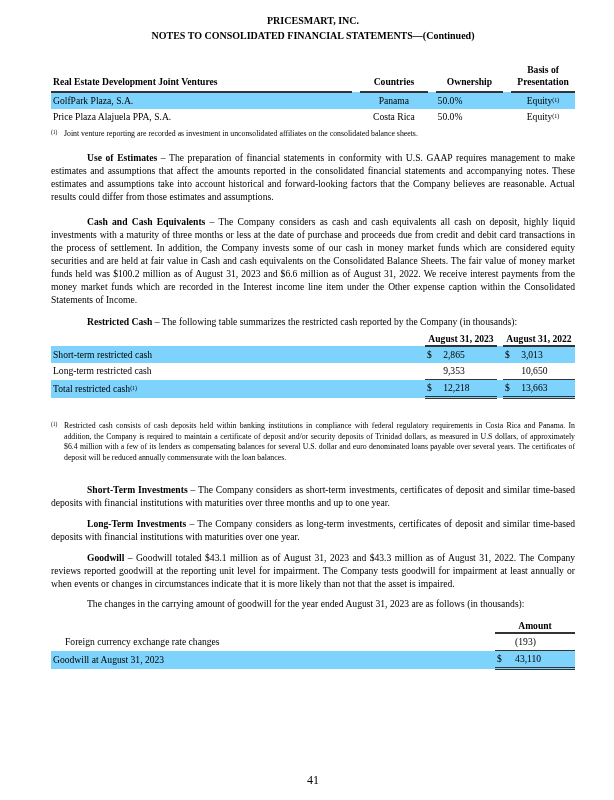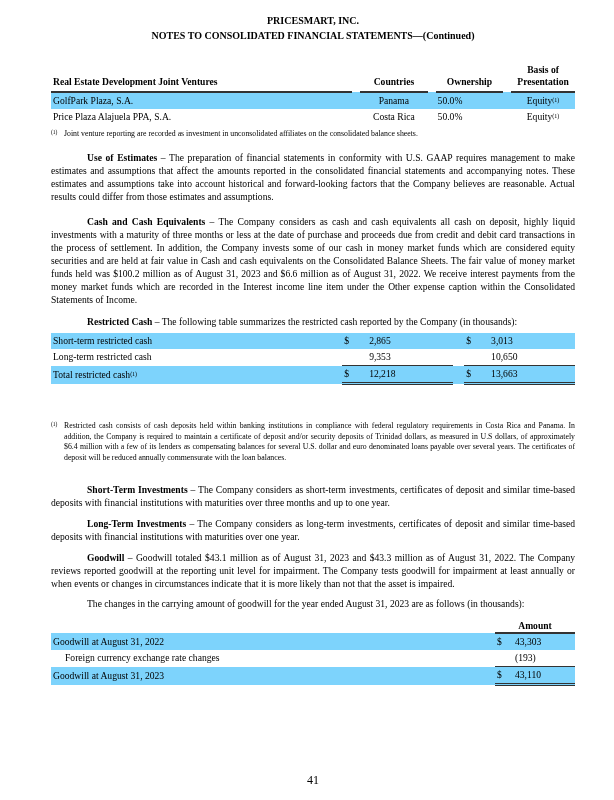--- a/index.html
+++ b/index.html
@@ -85,20 +85,26 @@
   </div>
 
   <p class="para" style="top:151px;"><b>Use of Estimates</b><span> – The preparation of financial statements in conformity with U.S. GAAP requires management to make estimates and assumptions that affect the amounts reported in the consolidated financial statements and accompanying notes. These estimates and assumptions take into account historical and forward-looking factors that the Company believes are reasonable. Actual results could differ from those estimates and assumptions.</span></p>
 
   <p class="para" style="top:215px;"><b>Cash and Cash Equivalents</b><span> – The Company considers as cash and cash equivalents all cash on deposit, highly liquid investments with a maturity of three months or less at the date of purchase and proceeds due from credit and debit card transactions in the process of settlement. In addition, the Company invests some of our cash in money market funds which are considered equity securities and are held at fair value in Cash and cash equivalents on the Consolidated Balance Sheets. The fair value of money market funds held was $100.2 million as of August 31, 2023 and $6.6 million as of August 31, 2022. We receive interest payments from the money market funds which are recorded in the Interest income line item under the Other expense caption within the Consolidated Statements of Income.</span></p>
 
   <p class="para" style="top:315px;"><b>Restricted Cash</b><span> – The following table summarizes the restricted cash reported by the Company (in thousands):</span></p>
 
   <table class="rc">
     <tbody>
+        <tr>
+      <th style="width:370px;"></th>
+      <th class="ctr uline" colspan="2" style="white-space:normal; width:60px;">August 31, 2023</th>
+      <th class="gap" style="width:2px;"></th>
+      <th class="ctr uline" colspan="2" style="white-space:normal; width:60px;">August 31, 2022</th>
+    </tr>
     <tr class="hl">
       <td>Short-term restricted cash</td>
       <td>$</td>
       <td class="num">2,865</td>
       <td></td>
       <td>$</td>
       <td class="num">3,013</td>
     </tr>
     <tr>
       <td>Long-term restricted cash</td>
@@ -131,25 +137,20 @@
   <p class="para" style="top:551px;"><b>Goodwill</b><span> – Goodwill totaled $43.1 million as of August 31, 2023 and $43.3 million as of August 31, 2022. The Company reviews reported goodwill at the reporting unit level for impairment. The Company tests goodwill for impairment at least annually or when events or changes in circumstances indicate that it is more likely than not that the asset is impaired.</span></p>
 
   <p class="para" style="top:597px;">The changes in the carrying amount of goodwill for the year ended August 31, 2023 are as follows (in thousands):</p>
 
   <table class="gw">
     <tbody>
         <tr>
       <th style="width:440px;"></th>
       <th class="ctr uline" colspan="2">Amount</th>
     </tr>
-    <tr class="hl">
-      <td>Goodwill at August 31, 2022</td>
-      <td style="width:14px;">$</td>
-      <td class="num">43,303</td>
-    </tr>
     <tr>
       <td style="padding-left:14px;">Foreign currency exchange rate changes</td>
       <td class="uline" style="border-bottom-width:1px;"></td>
       <td class="num uline" style="border-bottom-width:1px;">(193)</td>
     </tr>
     <tr class="hl">
       <td>Goodwill at August 31, 2023</td>
       <td class="dbl">$</td>
       <td class="num dbl">43,110</td>
     </tr>

